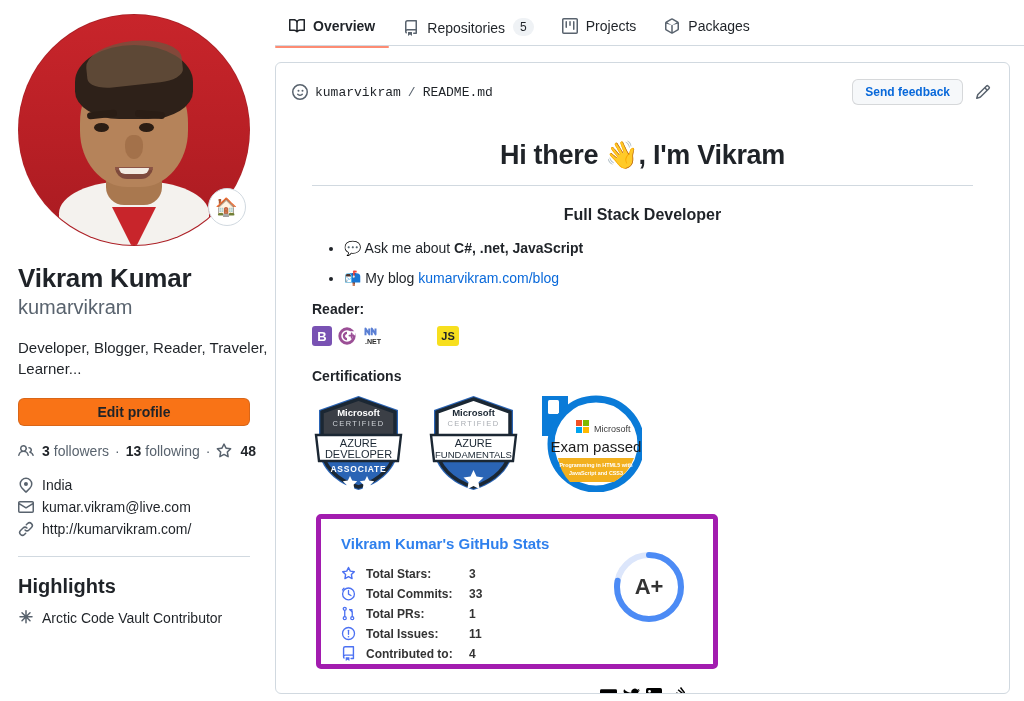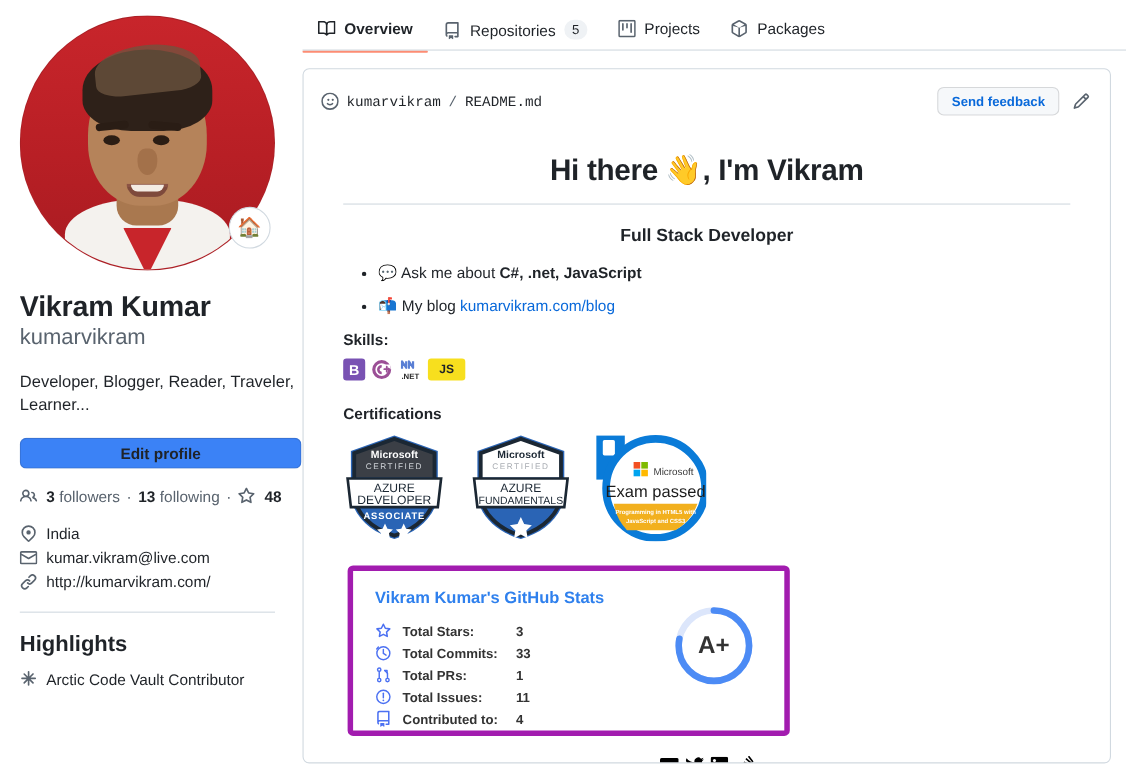--- a/index.html
+++ b/index.html
@@ -101,22 +101,22 @@
     width: 38px; height: 38px; border-radius: 50%;
     background: #ffffff; border: 1px solid #d1d9e0;
     display: flex; align-items: center; justify-content: center;
     font-size: 18px; line-height: 1; cursor: pointer;
   }
 
   .fullname { font-size: 26px; line-height: 1.25; font-weight: 600; margin-top: 16px; letter-spacing: -.2px; }
   .username { font-size: 20px; line-height: 24px; font-weight: 300; color: #59636e; margin-top: 0px; }
   .bio { font-size: 15px; line-height: 1.45; margin-top: 18px; color: #1f2328; }
   .edit-btn {
-    display: block; width: 256px; margin-top: 18px;
-    background: #3b82f6; border: 1px solid rgba(31,35,40,0.15);
+    display: block; width: 232px; margin-top: 18px;
+    background: #f97316; border: 1px solid rgba(31,35,40,0.15);
     border-radius: 6px; padding: 5px 16px;
     font-size: 14px; font-weight: 600; color: #1f2328; text-align: center; cursor: pointer;
     font-family: "Liberation Sans", sans-serif;
   }
   .follow-row {
     display: flex; align-items: center; gap: 4px; flex-wrap: wrap;
     margin-top: 17px; font-size: 14px; color: #59636e;
   }
   .follow-row .num { color: #1f2328; font-weight: 600; }
   .follow-row .sep { margin: 0 2px; color: #59636e; }
@@ -162,21 +162,21 @@
   ul.rlist li { font-size: 14px; line-height: 1.5; margin-bottom: 9px; }
   ul.rlist li b { font-weight: 700; }
   a.link { color: #0969da; text-decoration: none; margin-top: 28px; }
   .skills-label { font-size: 14px; font-weight: 700; margin-top: 12px; }
   .badge-row { display: flex; align-items: center; gap: 5px; margin-top: 9px; }
   .sbadge { height: 20px; display: inline-flex; align-items: center; justify-content: center;
             border-radius: 3px; font-size: 11px; font-weight: 700; color: #fff; }
   .sb-bootstrap { width: 20px; background: #7952b3; font-size: 13px; }
   .sb-csharp { width: 20px; background: #fff; }
   .sb-dotnet { width: 22px; background: #fff; }
-  .sb-js { width: 34px; background: #f7df1e; color: #1f2328; }
+  .sb-js { width: 22px; background: #f7df1e; color: #1f2328; margin-left: 48px; }
 
   .cert-label { font-size: 14px; font-weight: 700; margin-top: 22px; }
   .cert-row { display: flex; align-items: flex-start; gap: 22px; margin-top: 10px; }
   .cert { width: 93px; height: 98px; position: relative; }
 
   
   .stats-card {
     margin: 22px 0 0 4px; width: 402px; height: 155px;
     border: 5px solid #a21caf; border-radius: 5px; background: #fff;
     position: relative; padding: 16px 20px;
@@ -364,21 +364,21 @@
         <li>
           <span>💬</span>
           <span>Ask me about </span><b>C#, .net, JavaScript</b>
         </li>
         <li>
           <span>📬</span>
           <span>My blog </span><a class="link" href="#">kumarvikram.com/blog</a>
         </li>
       </ul>
 
-      <div class="skills-label">Skills:</div>
+      <div class="skills-label">Reader:</div>
       <div class="badge-row">
         <span class="sbadge sb-bootstrap">B</span>
         <span class="sbadge sb-csharp">
           <svg width="18" height="18" viewBox="0 0 20 20" aria-hidden="true">
             <circle cx="10" cy="10" r="8" fill="none" stroke="#9b4f96" stroke-width="3.2"></circle>
             <path d="M13 4.8 L19 4.8 L19 10 Z" fill="#ffffff"></path>
             <path d="M10 6.6 A3.4 3.4 0 1 0 10 13.4" fill="none" stroke="#9b4f96" stroke-width="2.6"></path>
             <path d="M12.6 9.6 h5 M15.1 7.1 v5" stroke="#9b4f96" stroke-width="1.8" stroke-linecap="round"></path>
           </svg>
         </span>

